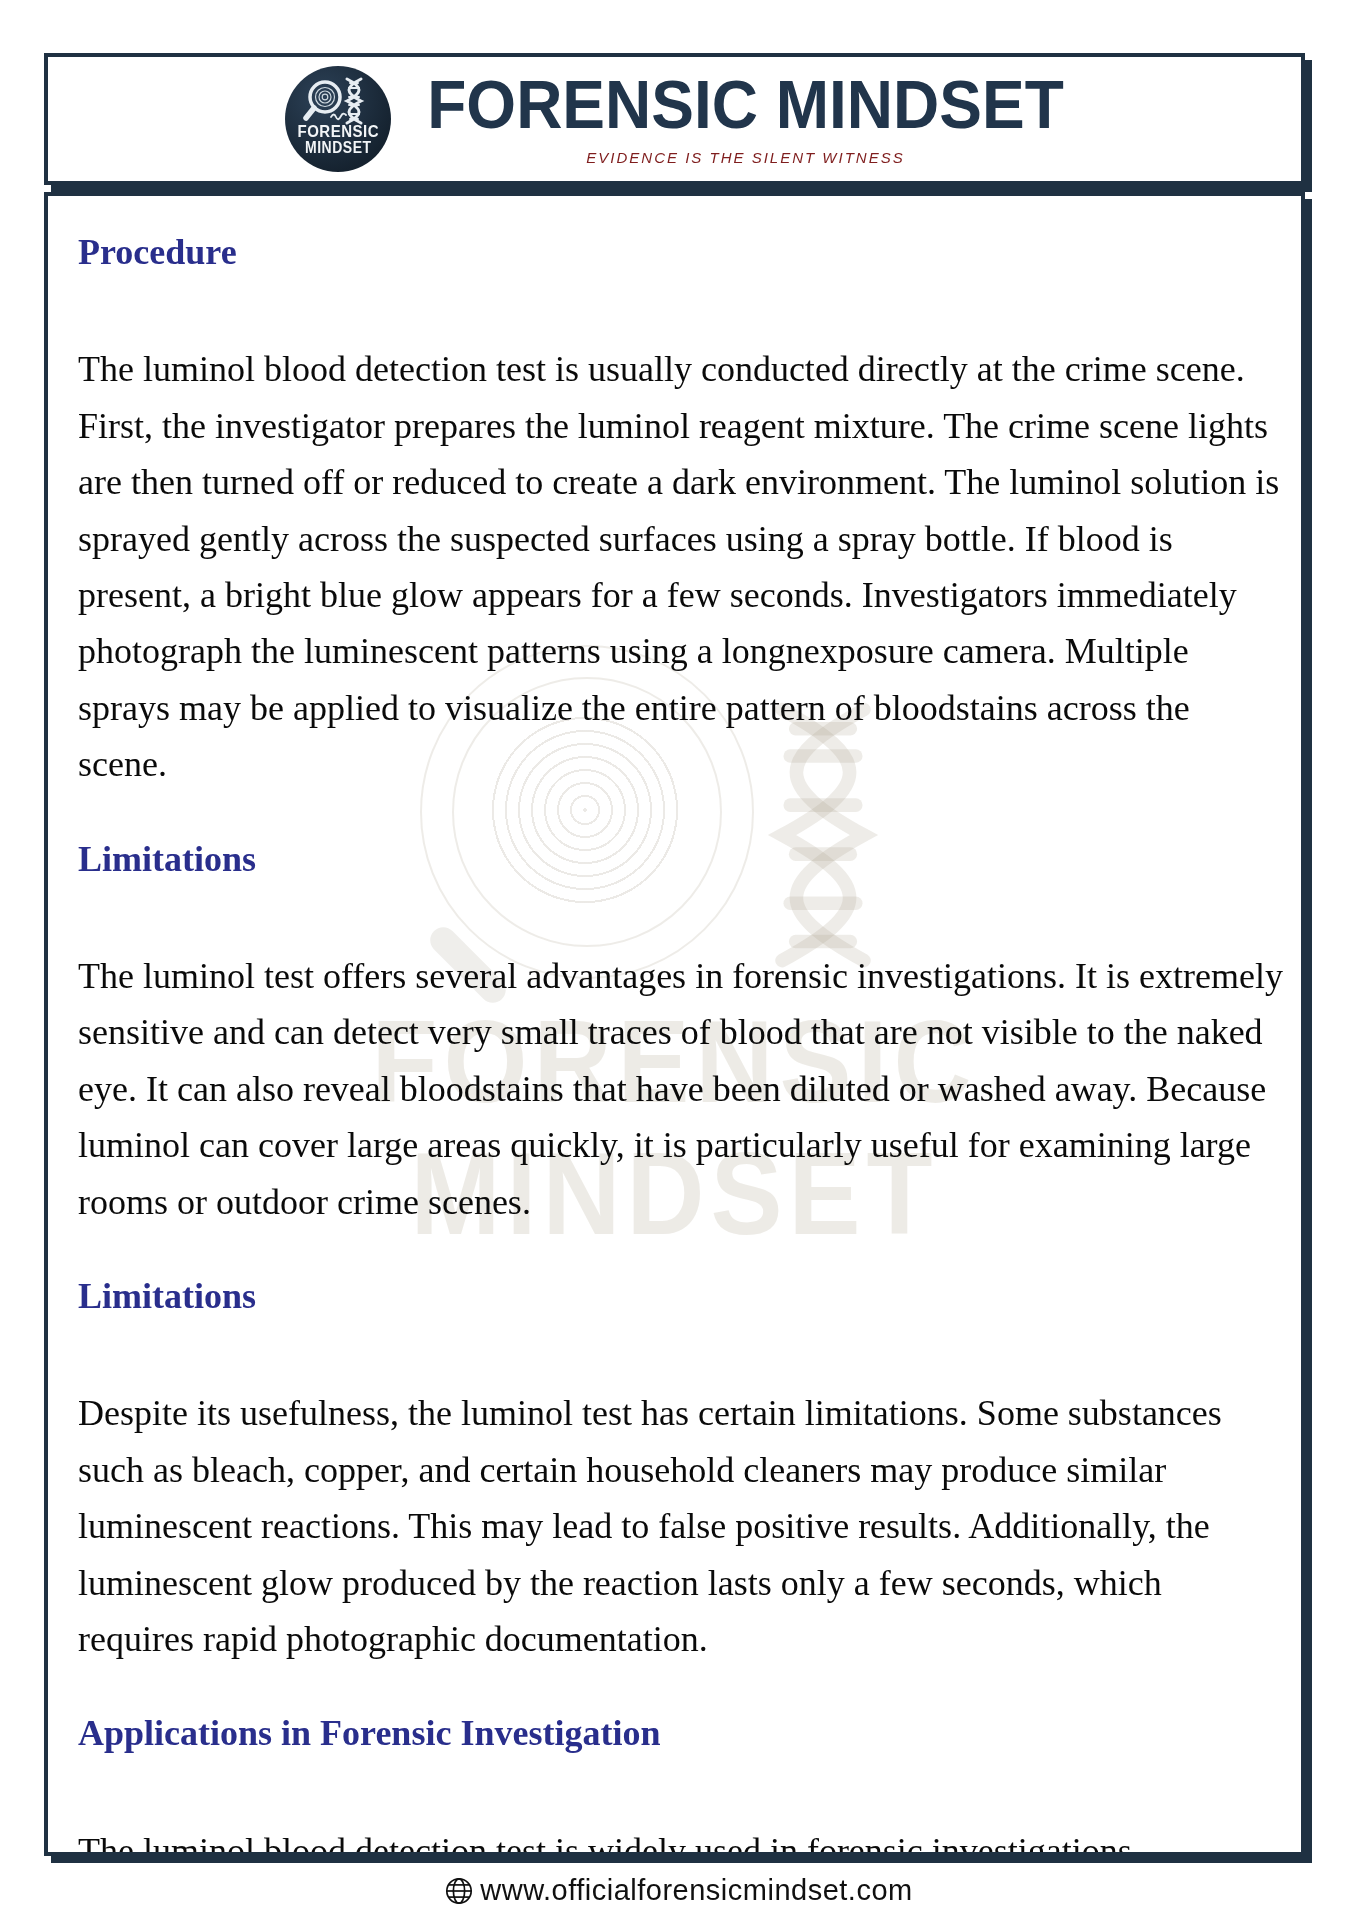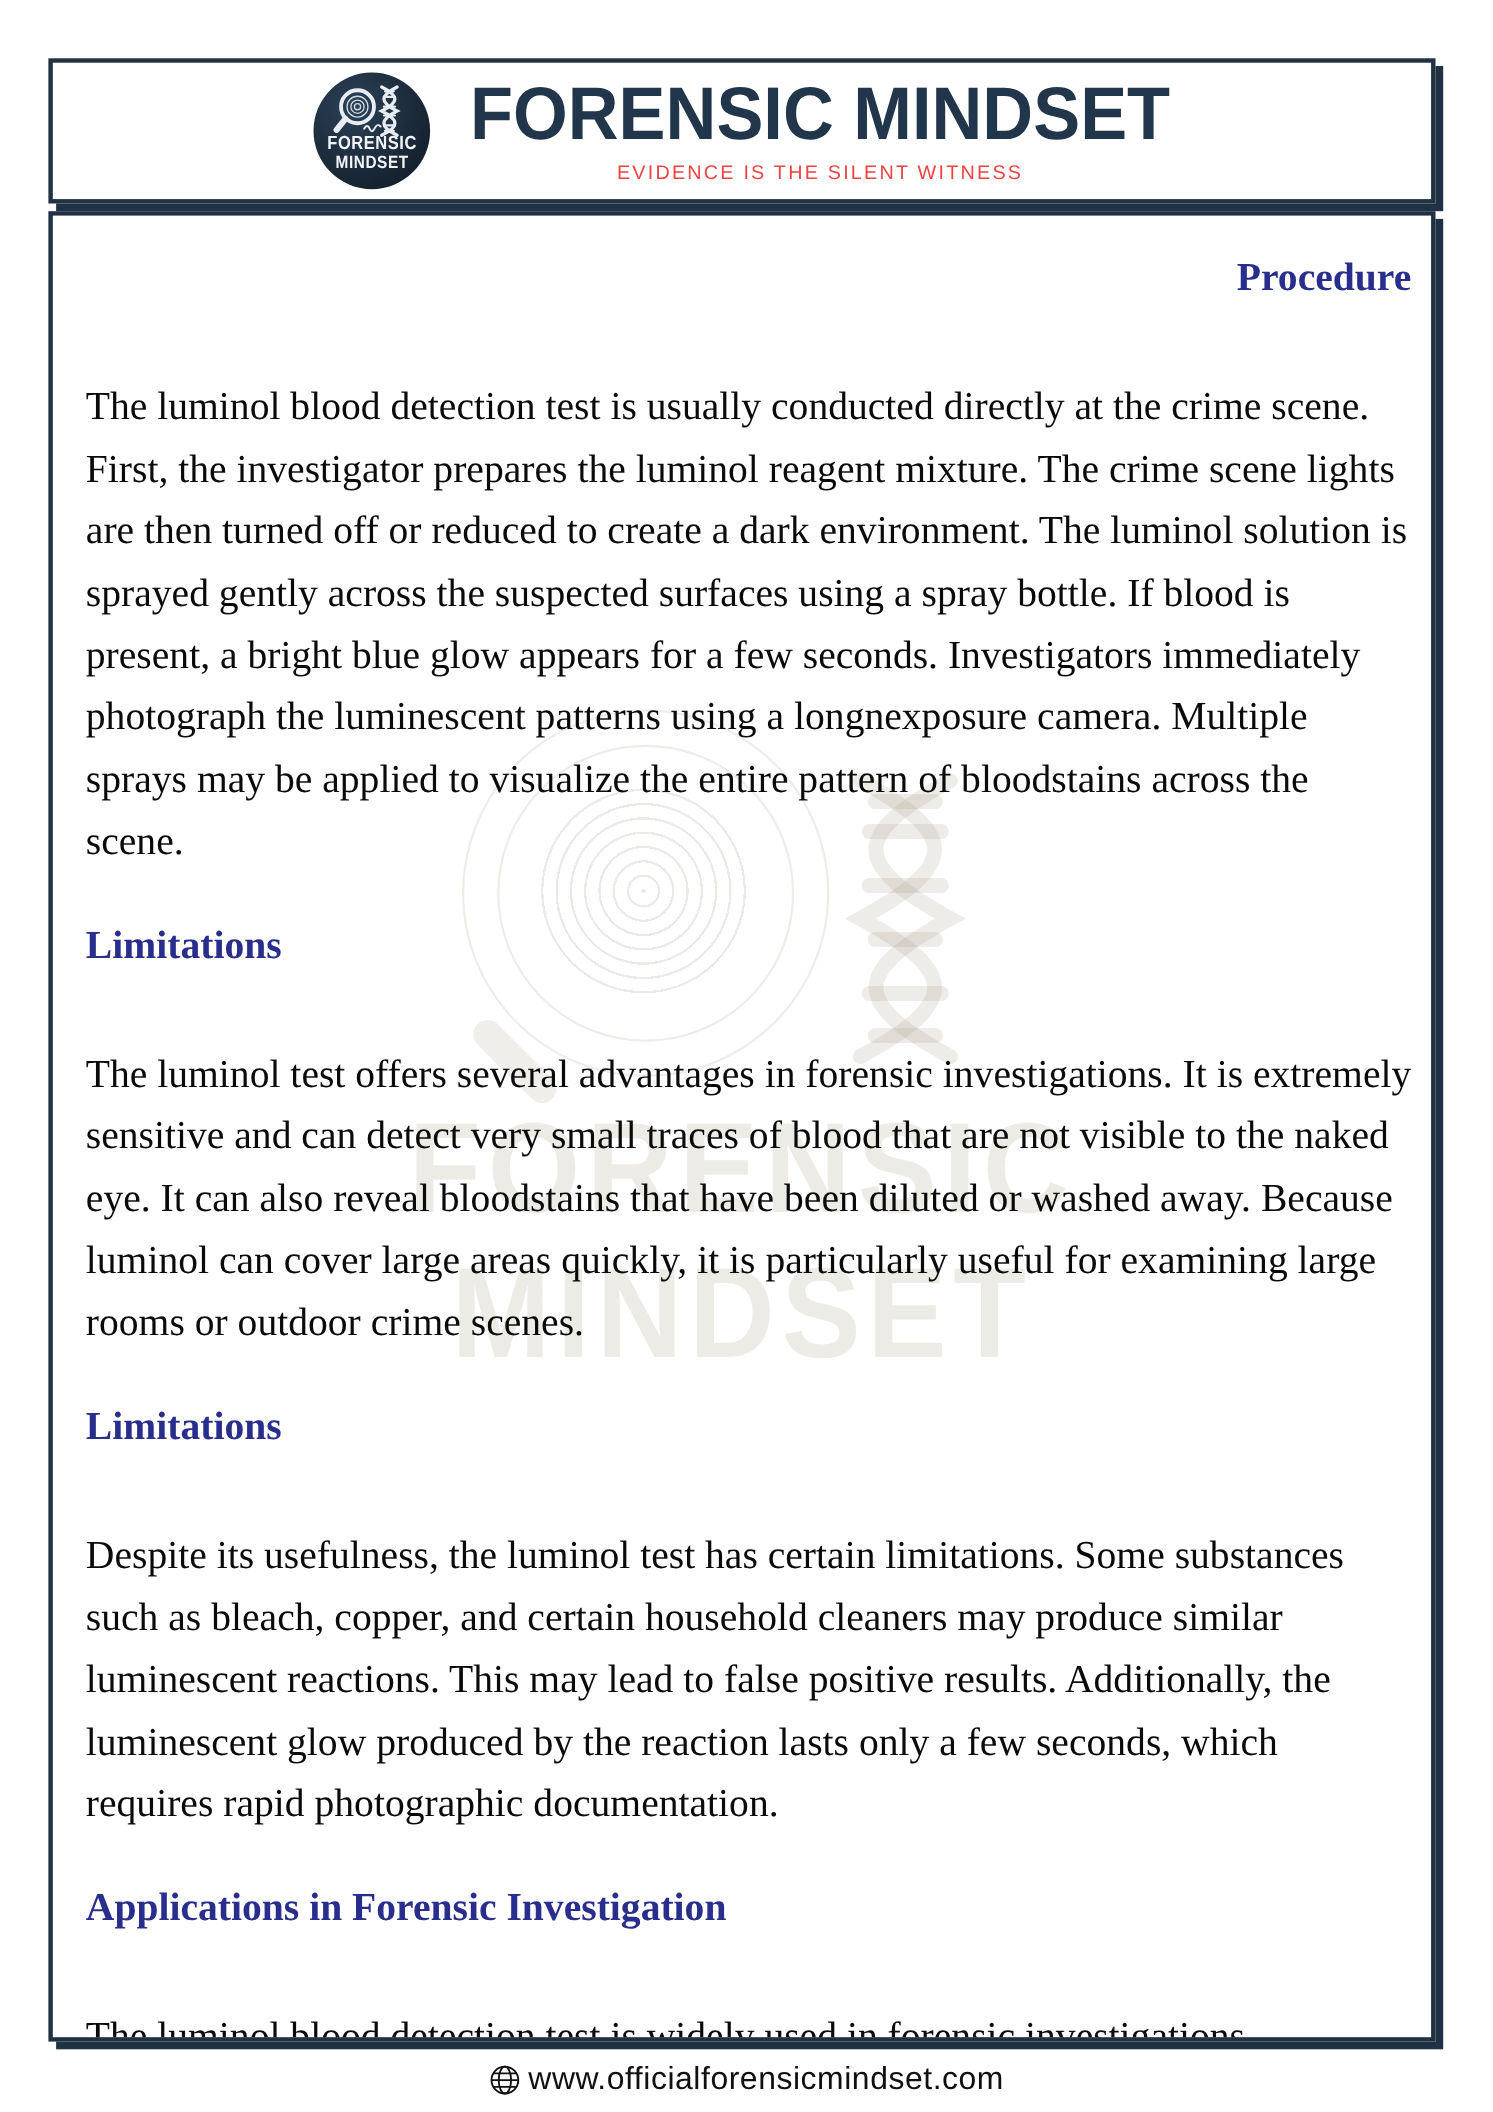--- a/index.html
+++ b/index.html
@@ -27,35 +27,35 @@
   }
   .logo-line1{top:57px;font-size:15px;}
   .logo-line2{top:74px;font-size:14px;}
   .title-block{display:flex;flex-direction:column;align-items:center;text-align:right;}
   .brand-title{
     font-family:"Liberation Sans",sans-serif;font-weight:700;font-size:64px;
     color:#21354b;line-height:1;letter-spacing:0;transform:scaleY(1.06);
     white-space:nowrap;
   }
   .brand-tagline{
-    margin-top:12px;font-family:"Liberation Sans",sans-serif;
-    font-size:18px;letter-spacing:2px;color:#ef4444;white-space:nowrap;
+    margin-top:12px;font-family:"Liberation Sans",sans-serif;font-style:italic;
+    font-size:15px;letter-spacing:2px;color:#7f1d1d;white-space:nowrap;
   }
   
   .main-box{
     position:absolute;left:44px;top:192px;width:1253px;height:1656px;
     background:#ffffff;border:4px solid #1f3142;
     box-shadow:7px 7px 0 #1f3142;overflow:hidden;
   }
   .content{position:relative;z-index:1;padding:36px 18px 0 30px;}
   .sec-heading{
     font-family:"Liberation Serif",serif;font-weight:700;font-size:36px;
     color:#292e8c;margin:46px 0 0 0;line-height:1.15;
   }
-  .sec-heading.first{margin-top:0;text-align:right;}
+  .sec-heading.first{margin-top:0;}
   .sec-body{
     font-family:"Liberation Serif",serif;font-size:36px;color:#0a0a0a;
     margin:68px 0 0 0;line-height:1.567;max-width:1205px;
   }
   
   .watermark{position:absolute;inset:0;z-index:0;pointer-events:none;}
   .wm-ring{position:absolute;border-radius:50%;border:2px solid rgba(168,158,142,.20);}
   .wm-ring.r1{left:372px;top:449px;width:330px;height:330px;}
   .wm-ring.r2{left:404px;top:481px;width:266px;height:266px;}
   .wm-fp{

